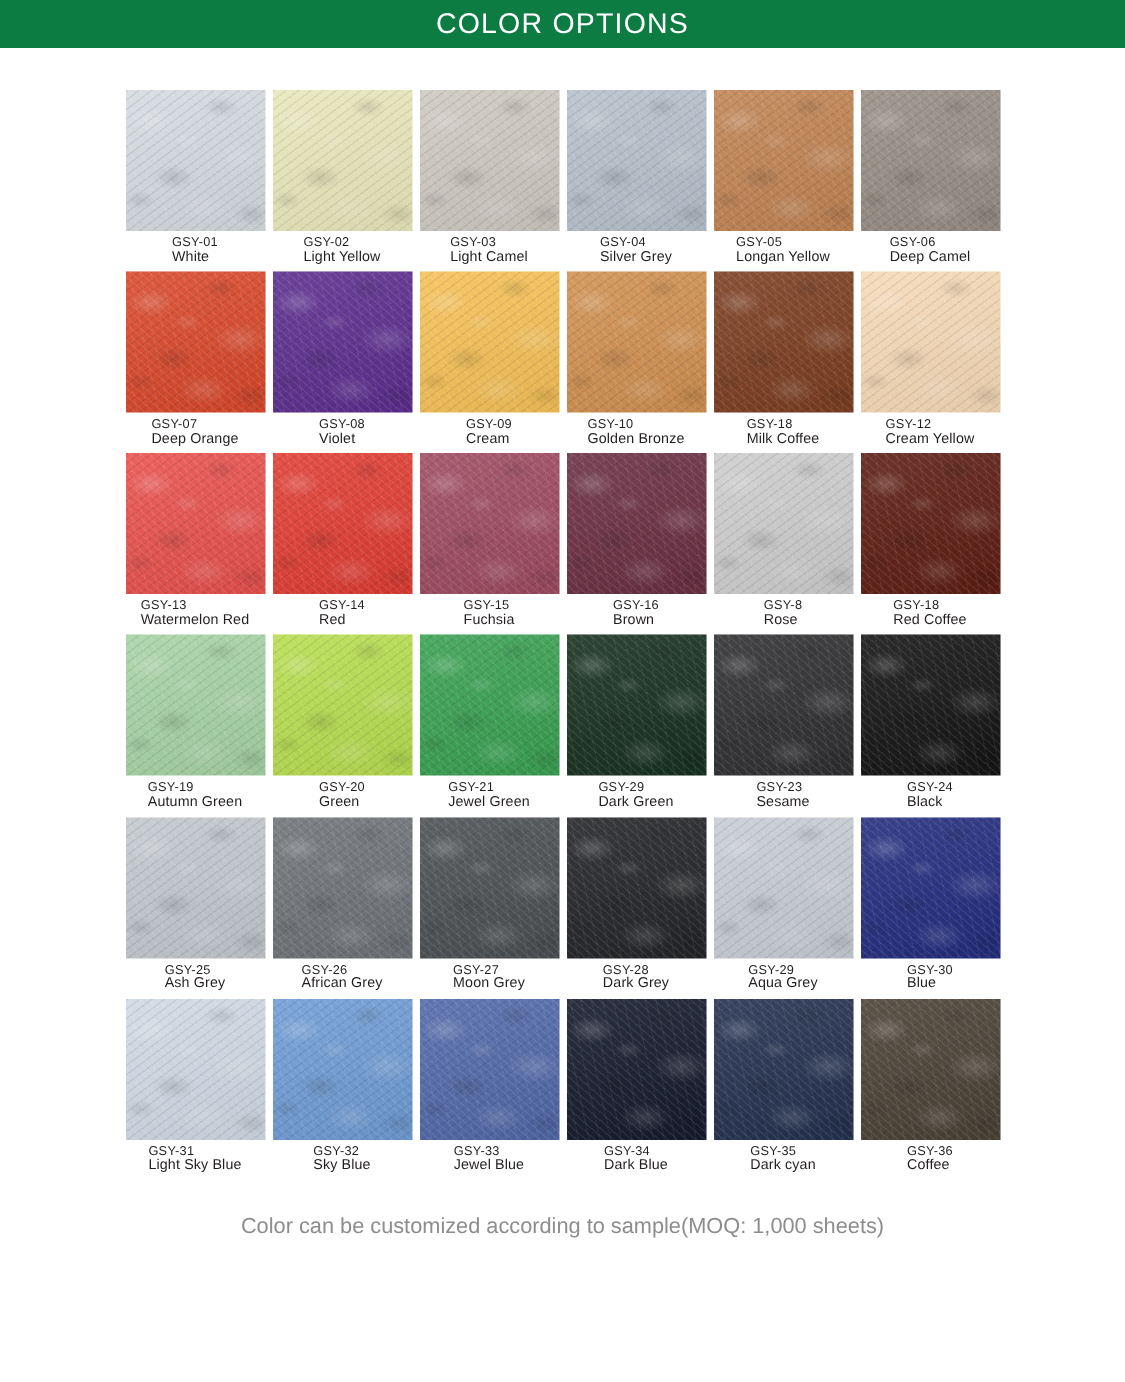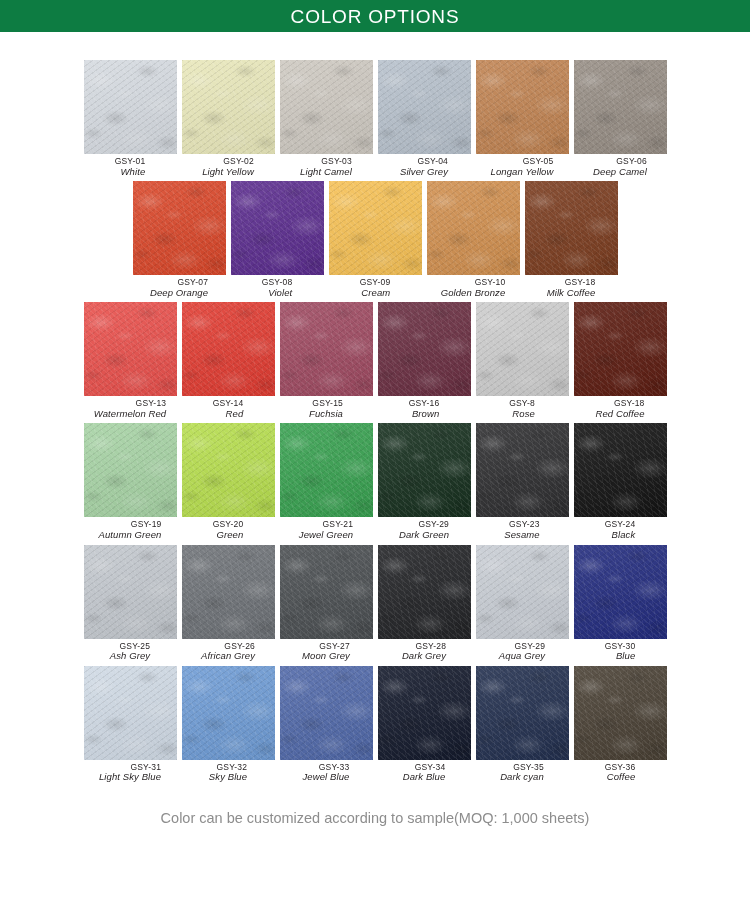--- a/index.html
+++ b/index.html
@@ -90,37 +90,36 @@
     background-image:
       repeating-linear-gradient(41deg, rgba(255,255,255,0.075) 0px, rgba(255,255,255,0.075) 1px, rgba(0,0,0,0) 1px, rgba(0,0,0,0) 4px),
       repeating-linear-gradient(-37deg, rgba(0,0,0,0.07) 0px, rgba(0,0,0,0.07) 1px, rgba(0,0,0,0) 1px, rgba(0,0,0,0) 5px),
       repeating-linear-gradient(78deg, rgba(255,255,255,0.05) 0px, rgba(255,255,255,0.05) 1px, rgba(0,0,0,0) 1px, rgba(0,0,0,0) 7px),
       linear-gradient(160deg, rgba(255,255,255,0.10), rgba(0,0,0,0.07));
     pointer-events: none;
   }
 
   .caption {
     margin-top: 3px;
-    text-align: right;
+    text-align: left;
     line-height: 1.12;
   }
   .code {
     display: block;
     font-size: 8.5px;
     color: #231f20;
     letter-spacing: 0.2px;
     font-family: "Liberation Sans", sans-serif;
   }
   .name {
     display: block;
     font-size: 9.5px;
     color: #231f20;
     letter-spacing: 0.1px;
     font-family: "Liberation Sans", sans-serif;
-    font-style: italic;
   }
 
   
   .footer {
     margin-top: 22px;
     text-align: center;
   }
   .footer-note {
     font-size: 14.5px;
     color: #8d8d8d;
@@ -210,20 +209,27 @@
             <span class="name">Golden Bronze</span>
           </div>
         </div>
         <div class="cell">
           <div class="chip" style="background-color: rgb(123, 61, 32);"></div>
           <div class="caption">
             <span class="code">GSY-18</span>
             <span class="name">Milk Coffee</span>
           </div>
         </div>
+        <div class="cell">
+          <div class="chip" style="background-color: rgb(246, 217, 182);"></div>
+          <div class="caption">
+            <span class="code">GSY-12</span>
+            <span class="name">Cream Yellow</span>
+          </div>
+        </div>
       </div>
       <div class="row">
         <div class="cell">
           <div class="chip" style="background-color: rgb(232, 80, 76);"></div>
           <div class="caption">
             <span class="code">GSY-13</span>
             <span class="name">Watermelon Red</span>
           </div>
         </div>
         <div class="cell">

